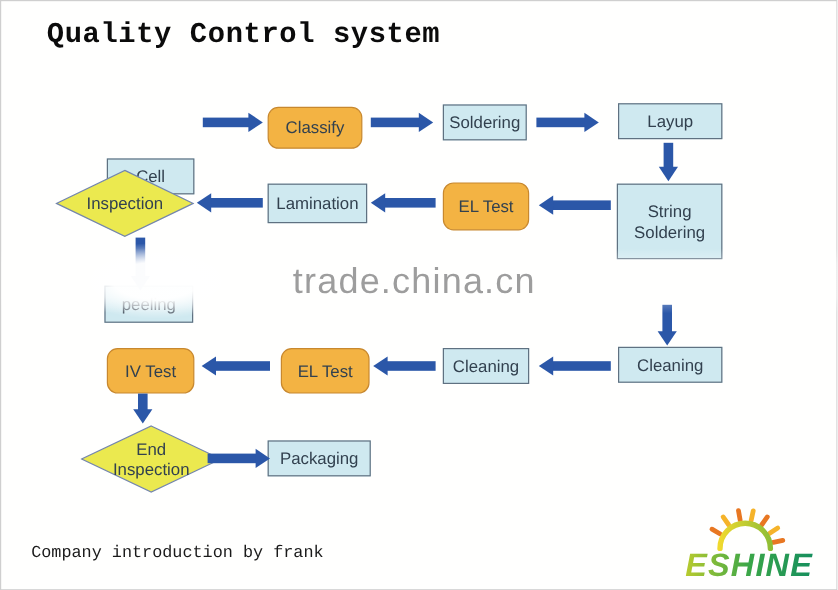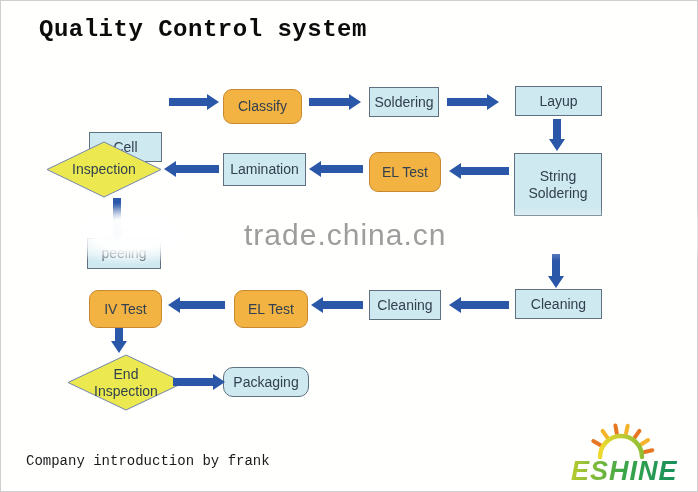--- a/index.html
+++ b/index.html
@@ -126,21 +126,21 @@
       <div class="node process" style="left: 514px; top: 288px; width: 87px; height: 30px;">
         <span class="lbl">Cleaning</span>
       </div>
       <div class="node decision" style="left: 66px; top: 353px; width: 118px; height: 57px;">
         <svg width="118" height="57" viewBox="0 0 118 57">
           <polygon points="59,1 117,28.5 59,56 1,28.5"></polygon>
         </svg>
         <span class="lbl">End
 Inspection</span>
       </div>
-      <div class="node process" style="left: 222px; top: 366px; width: 86px; height: 30px; border-radius: 10px;">
+      <div class="node process" style="left: 222px; top: 366px; width: 86px; height: 30px;">
         <span class="lbl">Packaging</span>
       </div>
       <div class="arrow right" style="left: 168px; top: 93px; width: 50px; height: 16px;">
         <i class="shaft"></i>
         <i class="head"></i>
       </div>
       <div class="arrow right" style="left: 308px; top: 93px; width: 52px; height: 16px;">
         <i class="shaft"></i>
         <i class="head"></i>
       </div>

